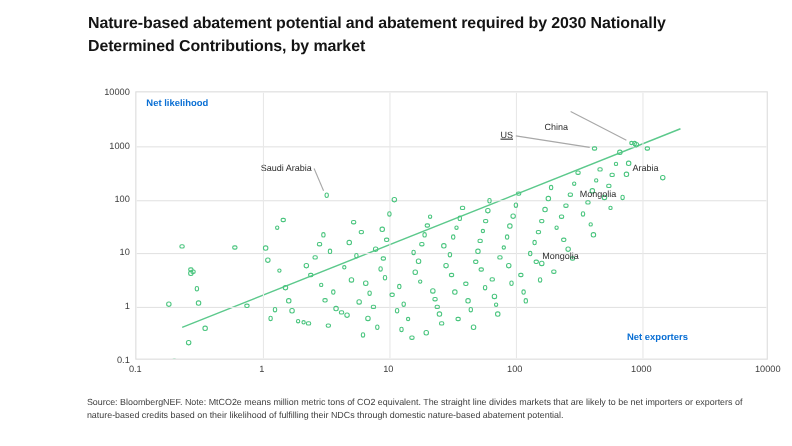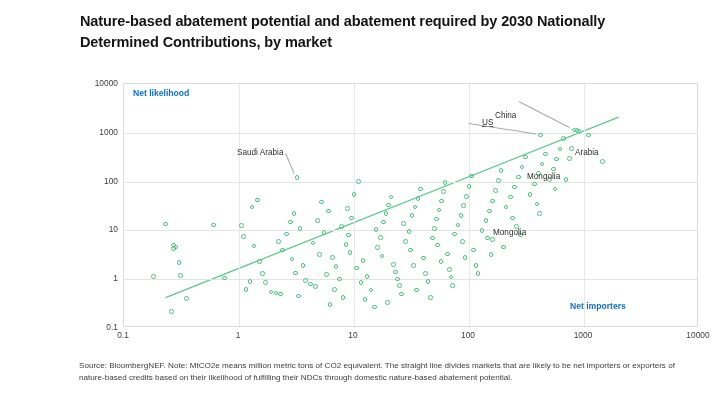--- a/index.html
+++ b/index.html
@@ -358,28 +358,28 @@
       <div class="xtick" style="left: 115px;">1</div>
       <div class="xtick" style="left: 230px;">10</div>
       <div class="xtick" style="left: 345px;">100</div>
       <div class="xtick" style="left: 460px;">1000</div>
       <div class="xtick" style="left: 575px;">10000</div>
     </div>
 
 
   <div id="quad-wrap">
       <div class="quad-label" style="left: 133px; top: 88px;">Net likelihood</div>
-      <div class="quad-label" style="left: 570px; top: 301px;">Net importers</div>
+      <div class="quad-label" style="left: 570px; top: 301px;">Net exporters</div>
     </div>
   <div id="annot-wrap">
       <div class="annot" style="left: 237px; top: 148px;">Saudi Arabia</div>
       <div class="leader" style="left: 286px; top: 153px; width: 21.7924px; transform: rotate(66.9654deg);"></div>
       <div class="annot" style="left: 495px; top: 96px; margin-top: 15px;">China</div>
       <div class="leader" style="left: 519px; top: 101px; width: 56.832px; transform: rotate(27.2337deg);"></div>
-      <div class="annot" style="left: 482px; top: 118px; text-decoration: underline;">US</div>
+      <div class="annot" style="left: 455px; top: 118px; text-decoration: underline;">US</div>
       <div class="leader" style="left: 469px; top: 123px; width: 67.5297px; transform: rotate(8.87291deg);"></div>
       <div class="annot" style="left: 575px; top: 148px;">Arabia</div>
       <div class="annot" style="left: 527px; top: 172px;">Mongolia</div>
       <div class="annot" style="left: 493px; top: 228px;">Mongolia</div>
     </div>
 
   <div class="footnote">Source: BloombergNEF. Note: MtCO2e means million metric tons of CO2 equivalent. The straight line divides markets that are likely to be net importers or exporters of nature-based credits based on their likelihood of fulfilling their NDCs through domestic nature-based abatement potential.</div>
 
 </div>
 

